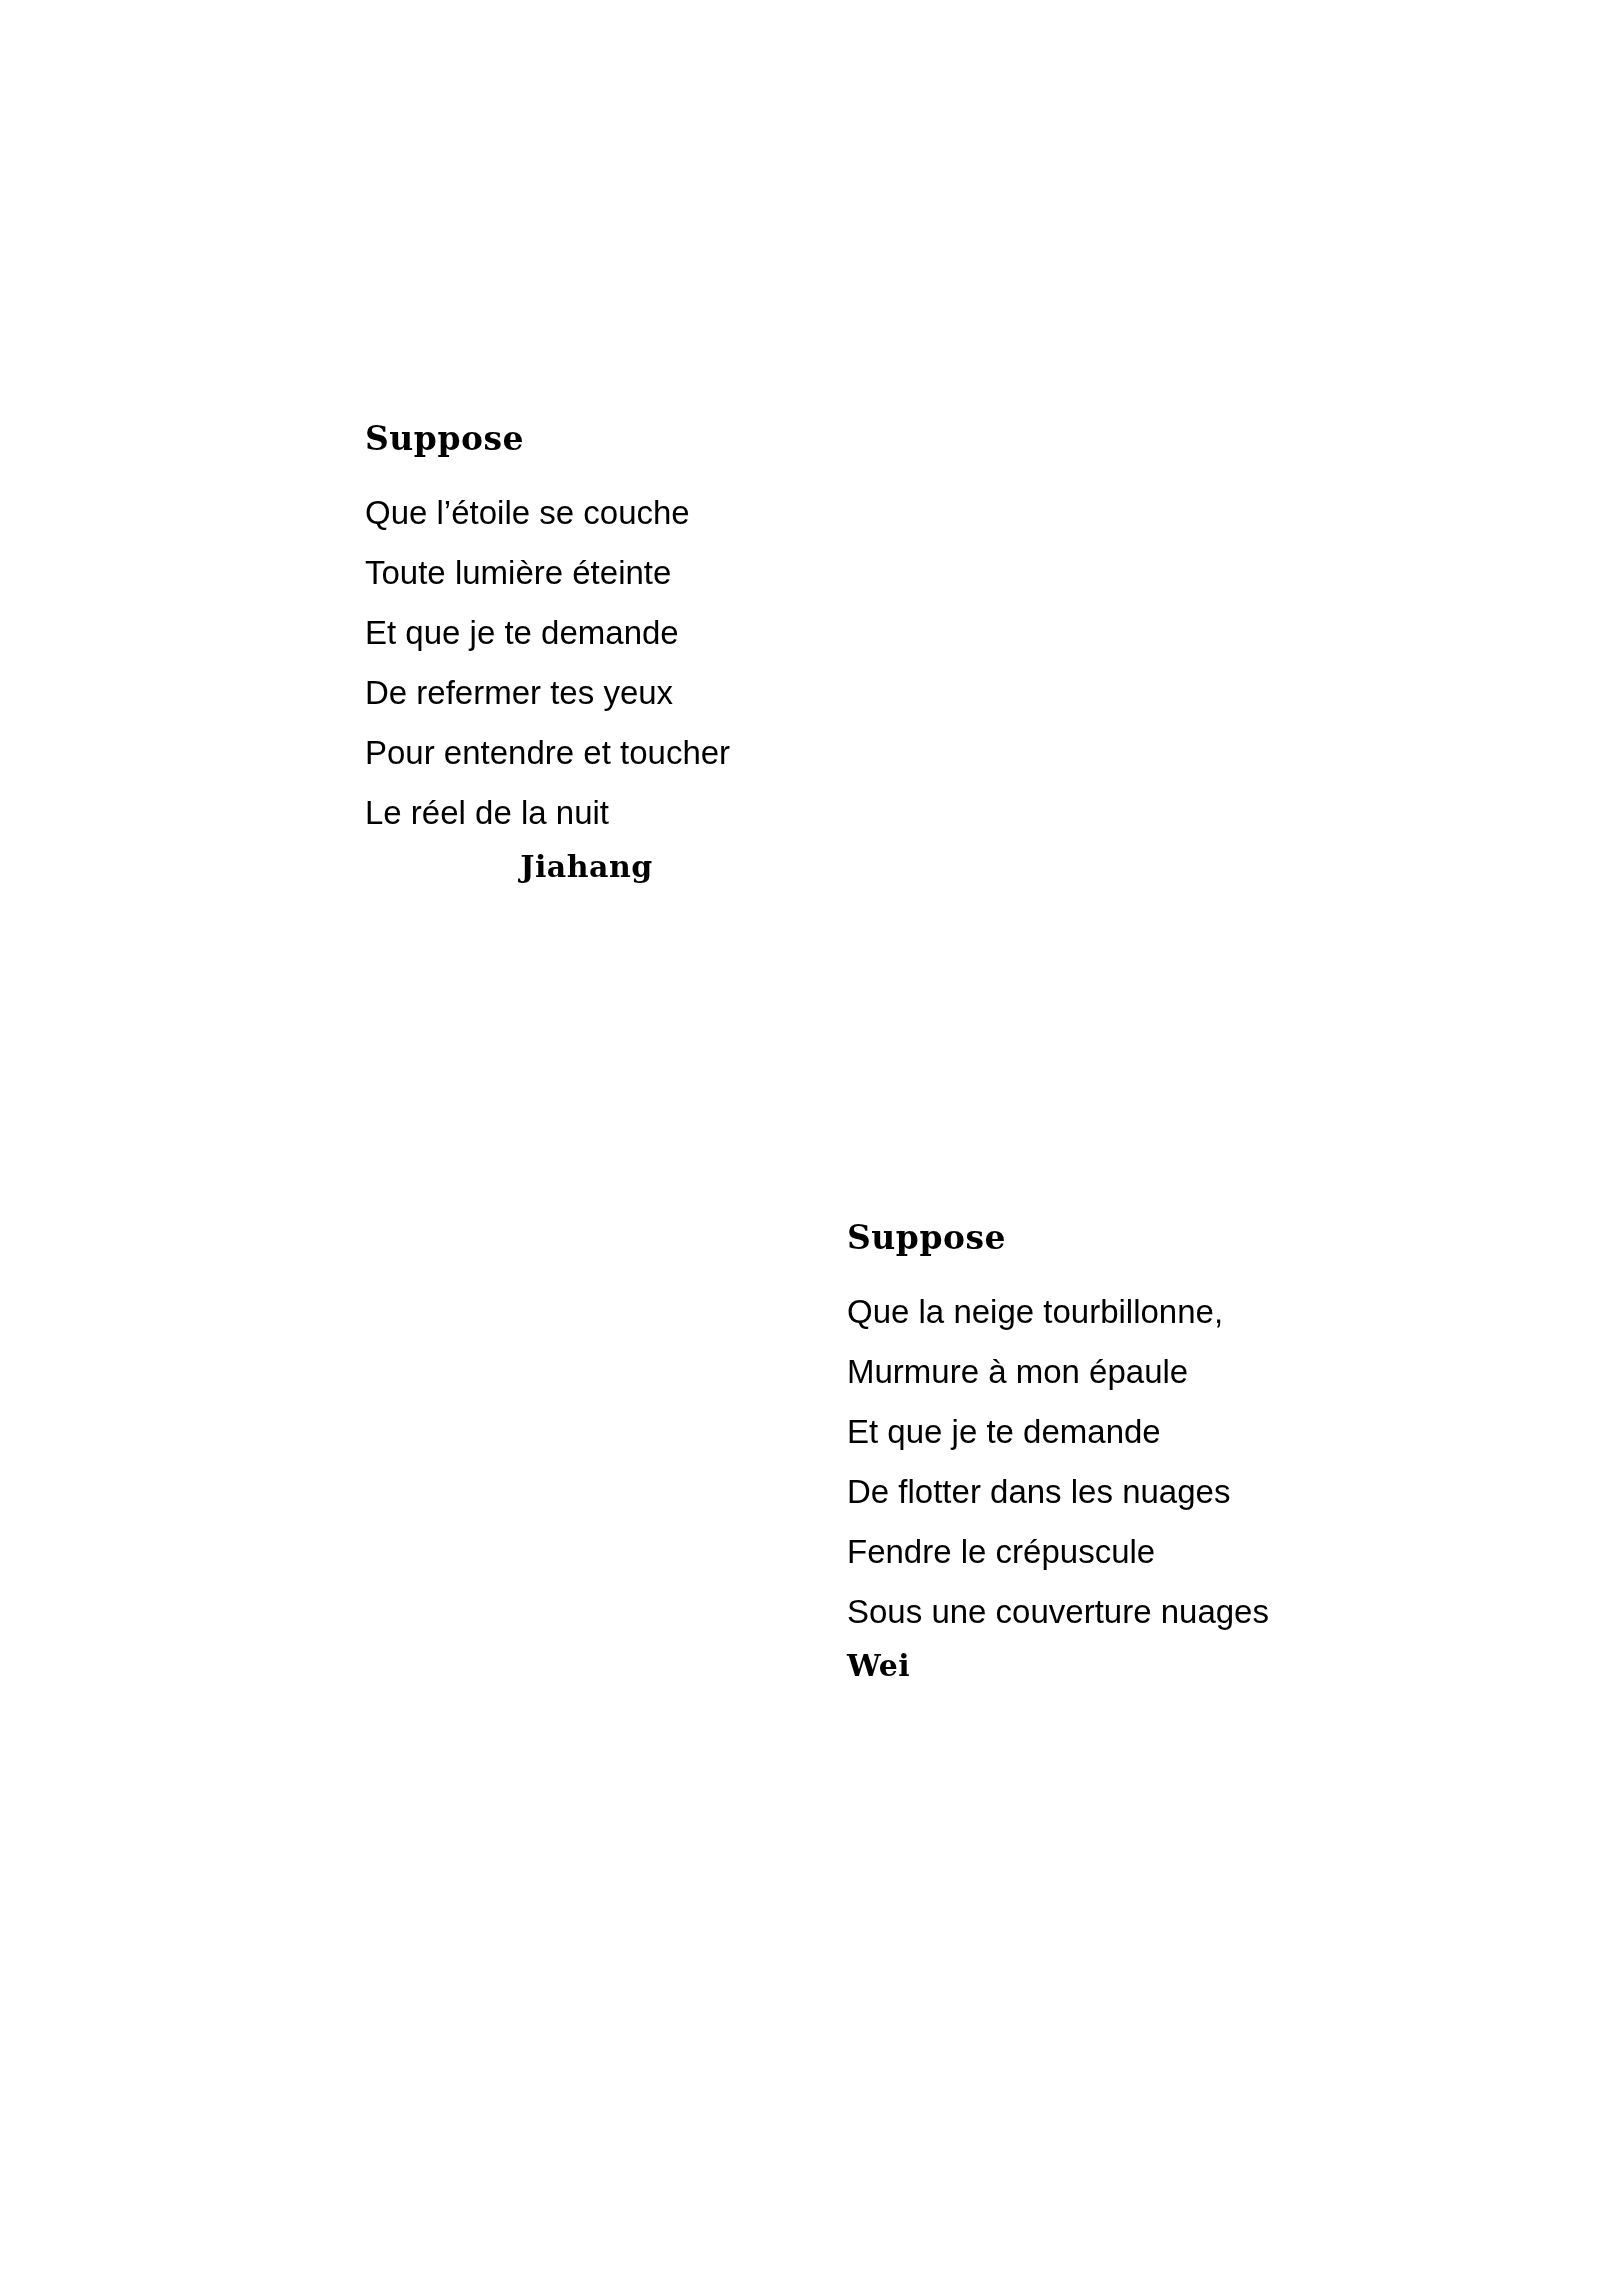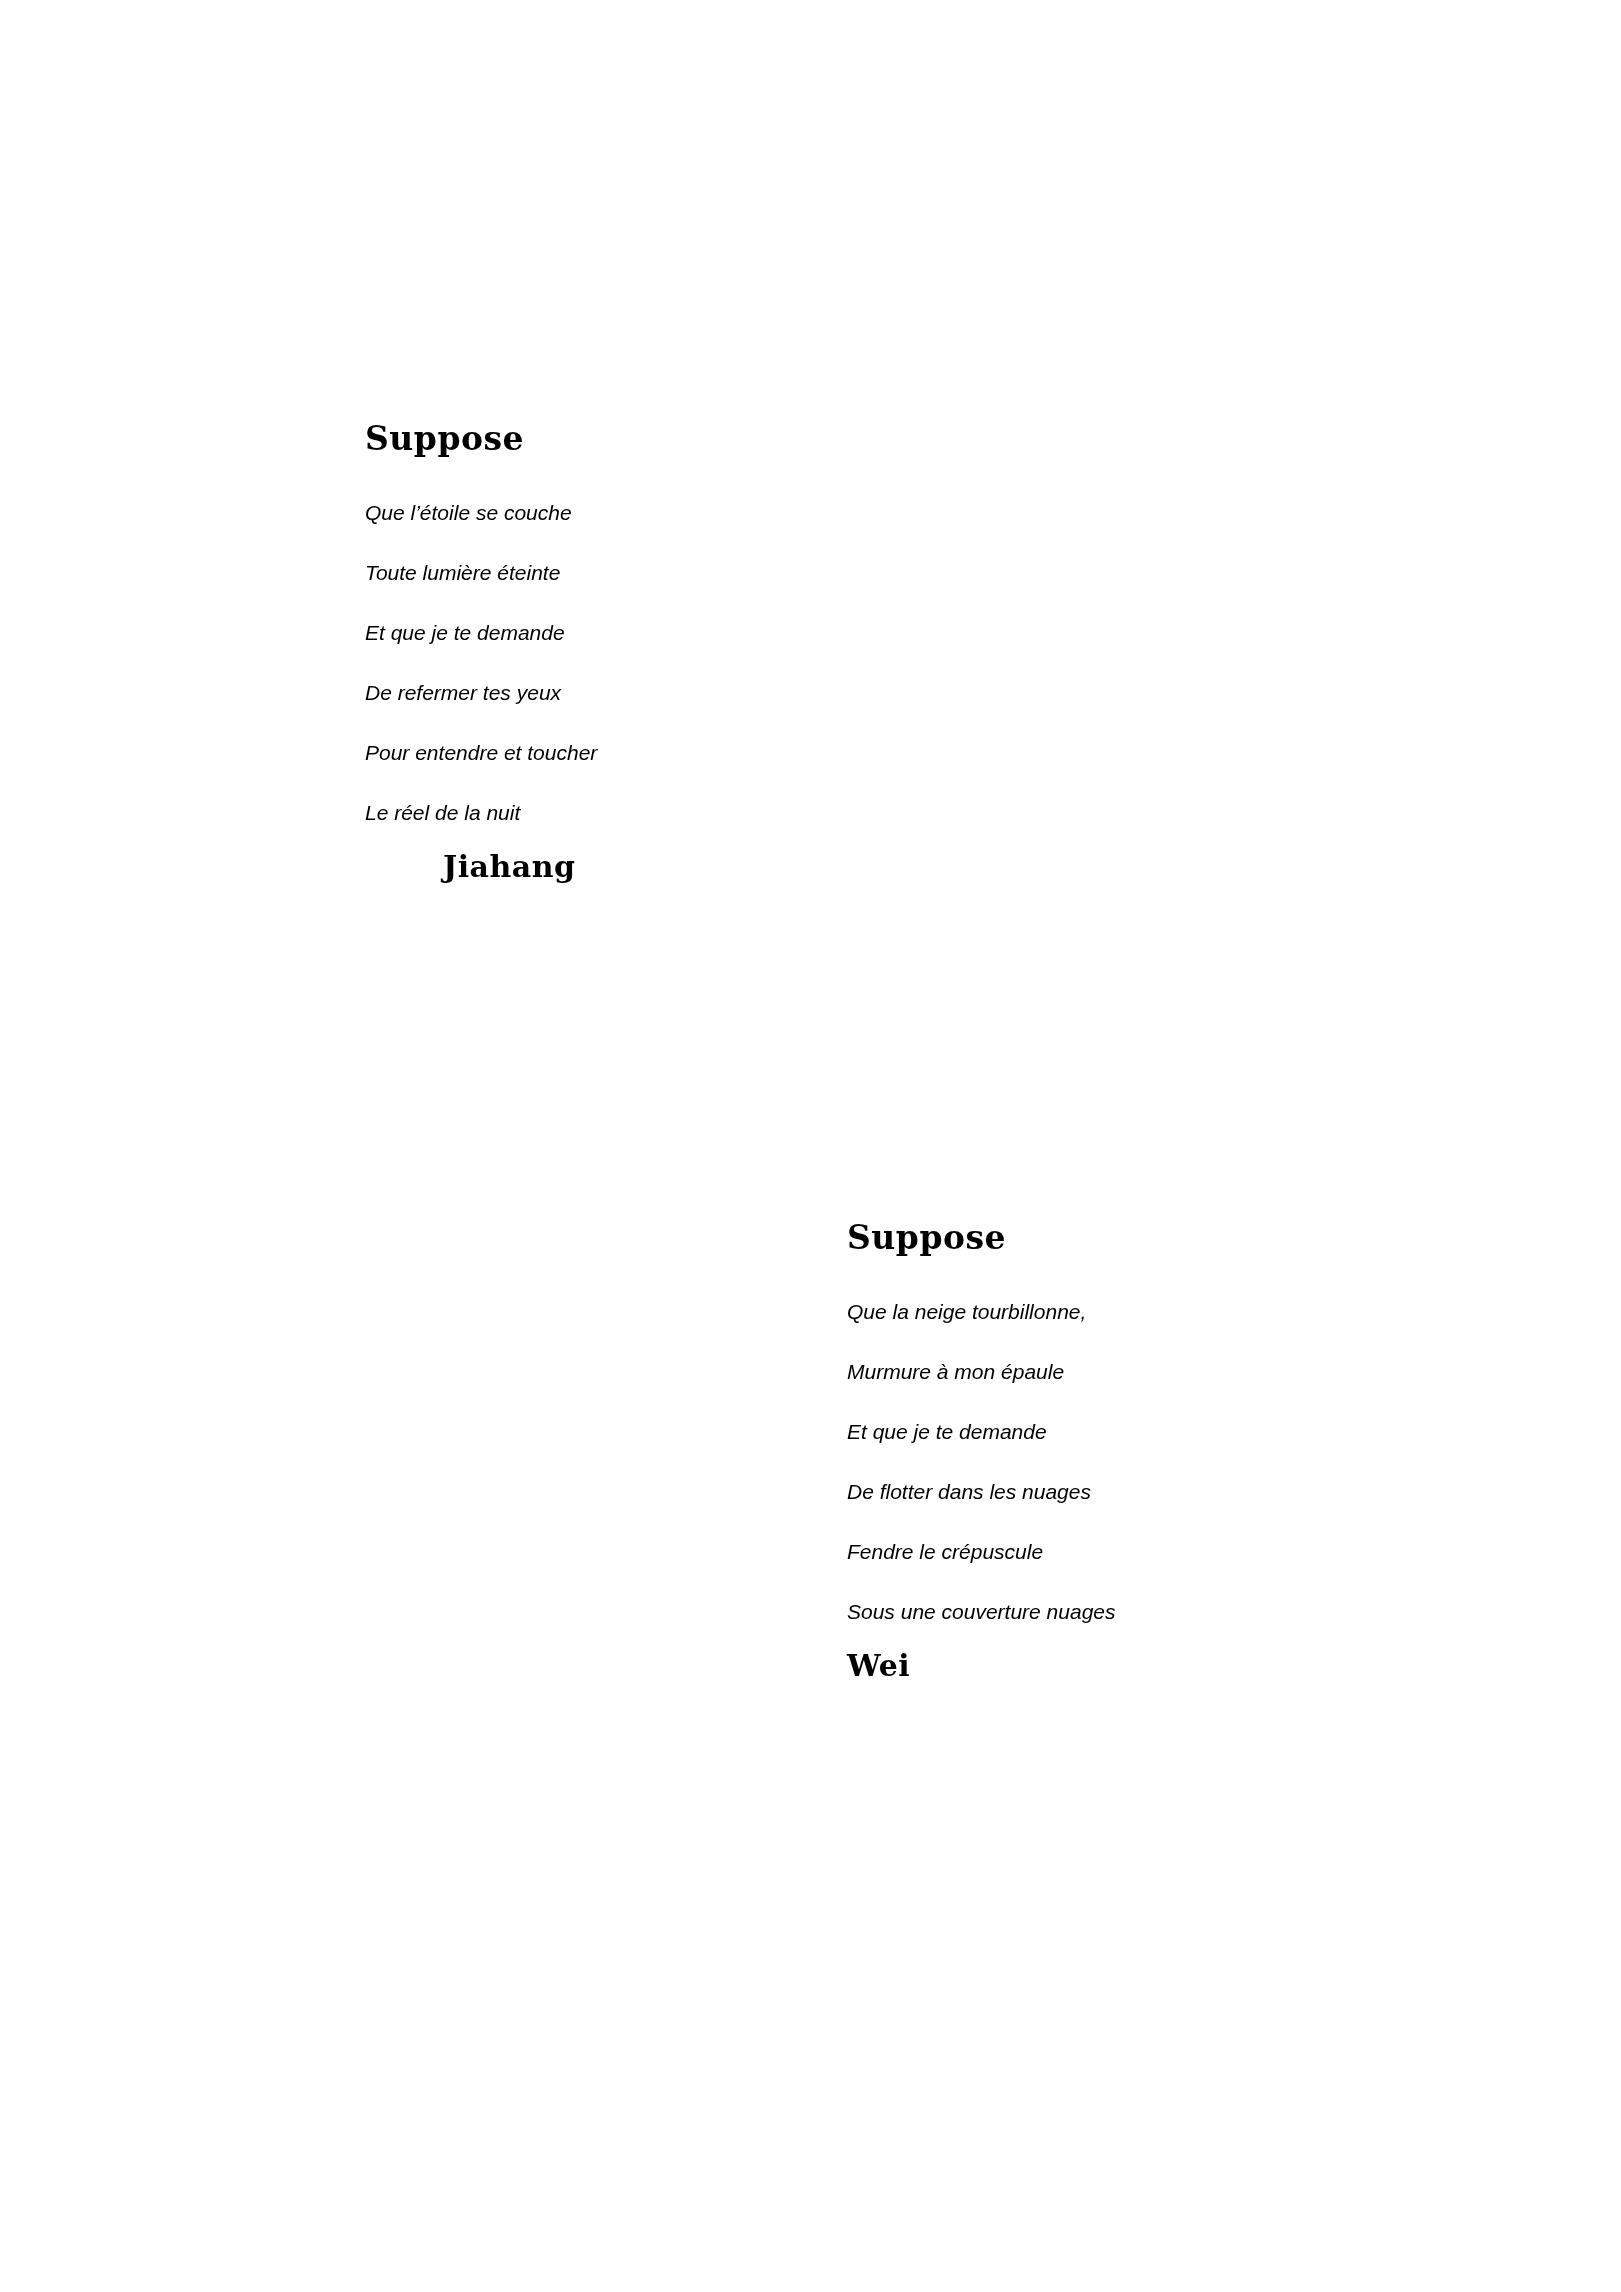--- a/index.html
+++ b/index.html
@@ -34,43 +34,42 @@
     font-family: "DejaVu Serif", serif;
     font-weight: bold;
     font-size: 33px;
     letter-spacing: 0.5px;
     margin: 0 0 25.5px 0;
     line-height: 1.1;
   }
 
   .poem-line {
     font-family: "Liberation Sans", sans-serif;
-    font-size: 21px;
+    font-size: 33px;
     line-height: 60px;
     white-space: nowrap;
-    font-style: italic;
   }
 
   .poem-author {
     font-family: "DejaVu Serif", serif;
     font-weight: bold;
     font-size: 30px;
     letter-spacing: 0.5px;
     margin-top: 5.9px;
     line-height: 1.2;
   }
 
   
   #poem-1 {
     left: 365px;
     top: 421px;
     text-align: left;
   }
   #poem-1 .poem-author {
-    text-align: left;
+    text-align: center;
     padding-left: 78px;
   }
 
   
   #poem-2 {
     left: 847px;
     top: 1220px;
     text-align: left;
   }
   #poem-2 .poem-author {

